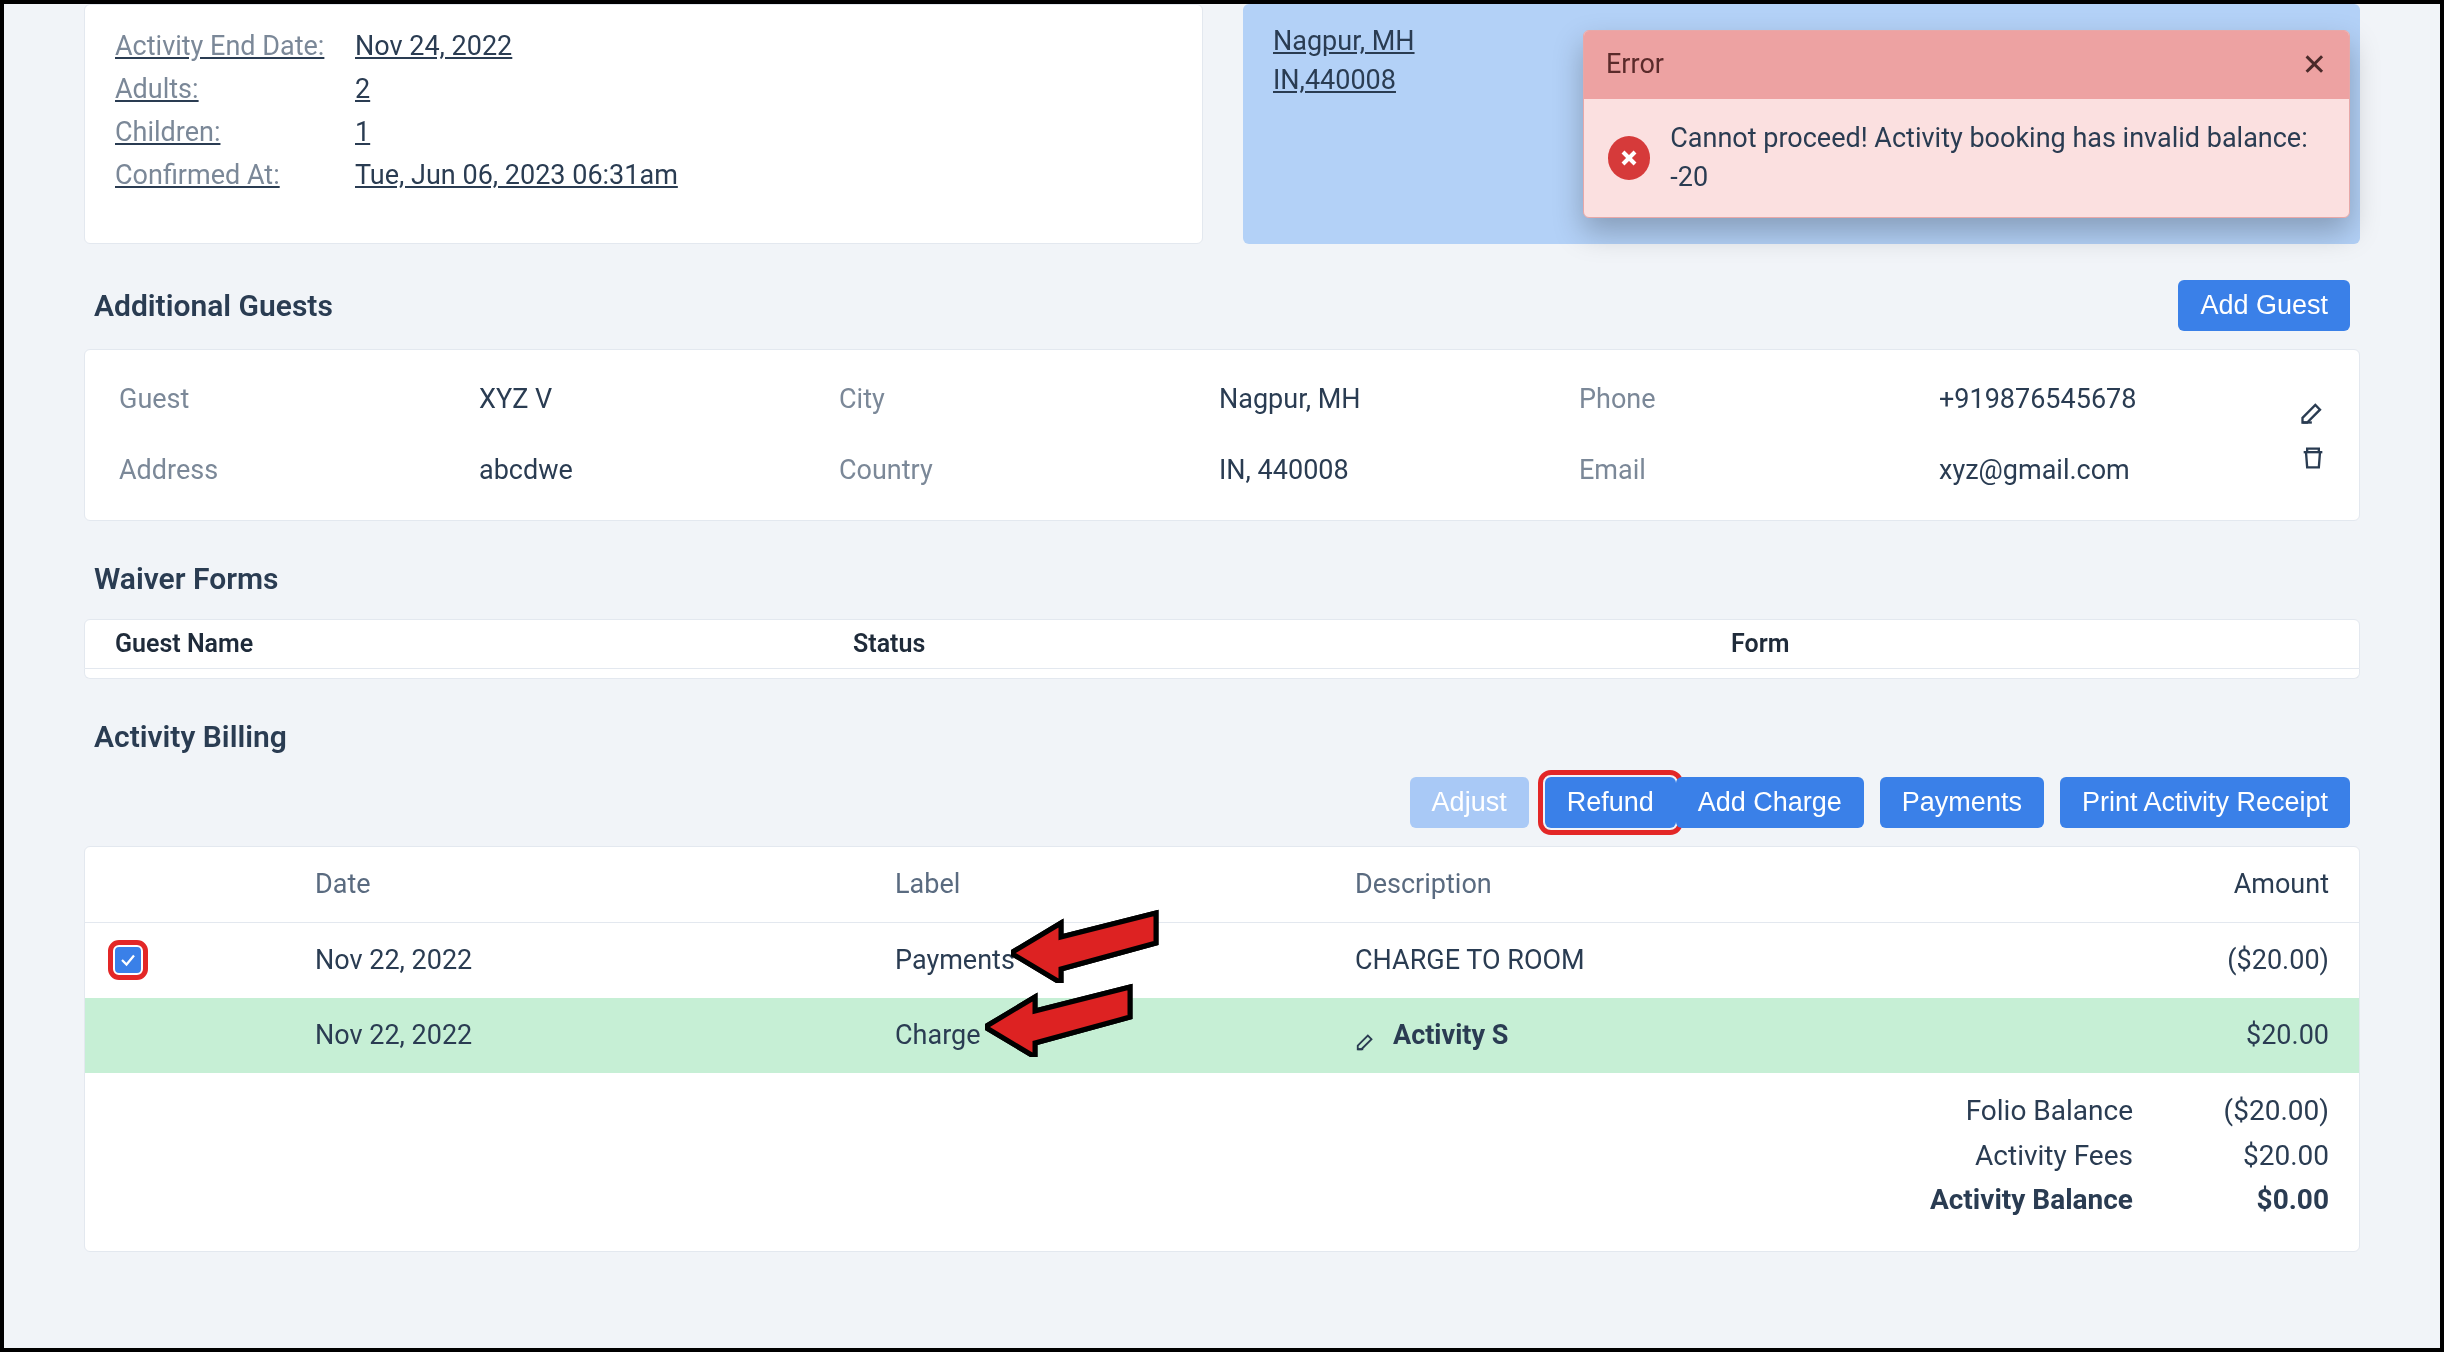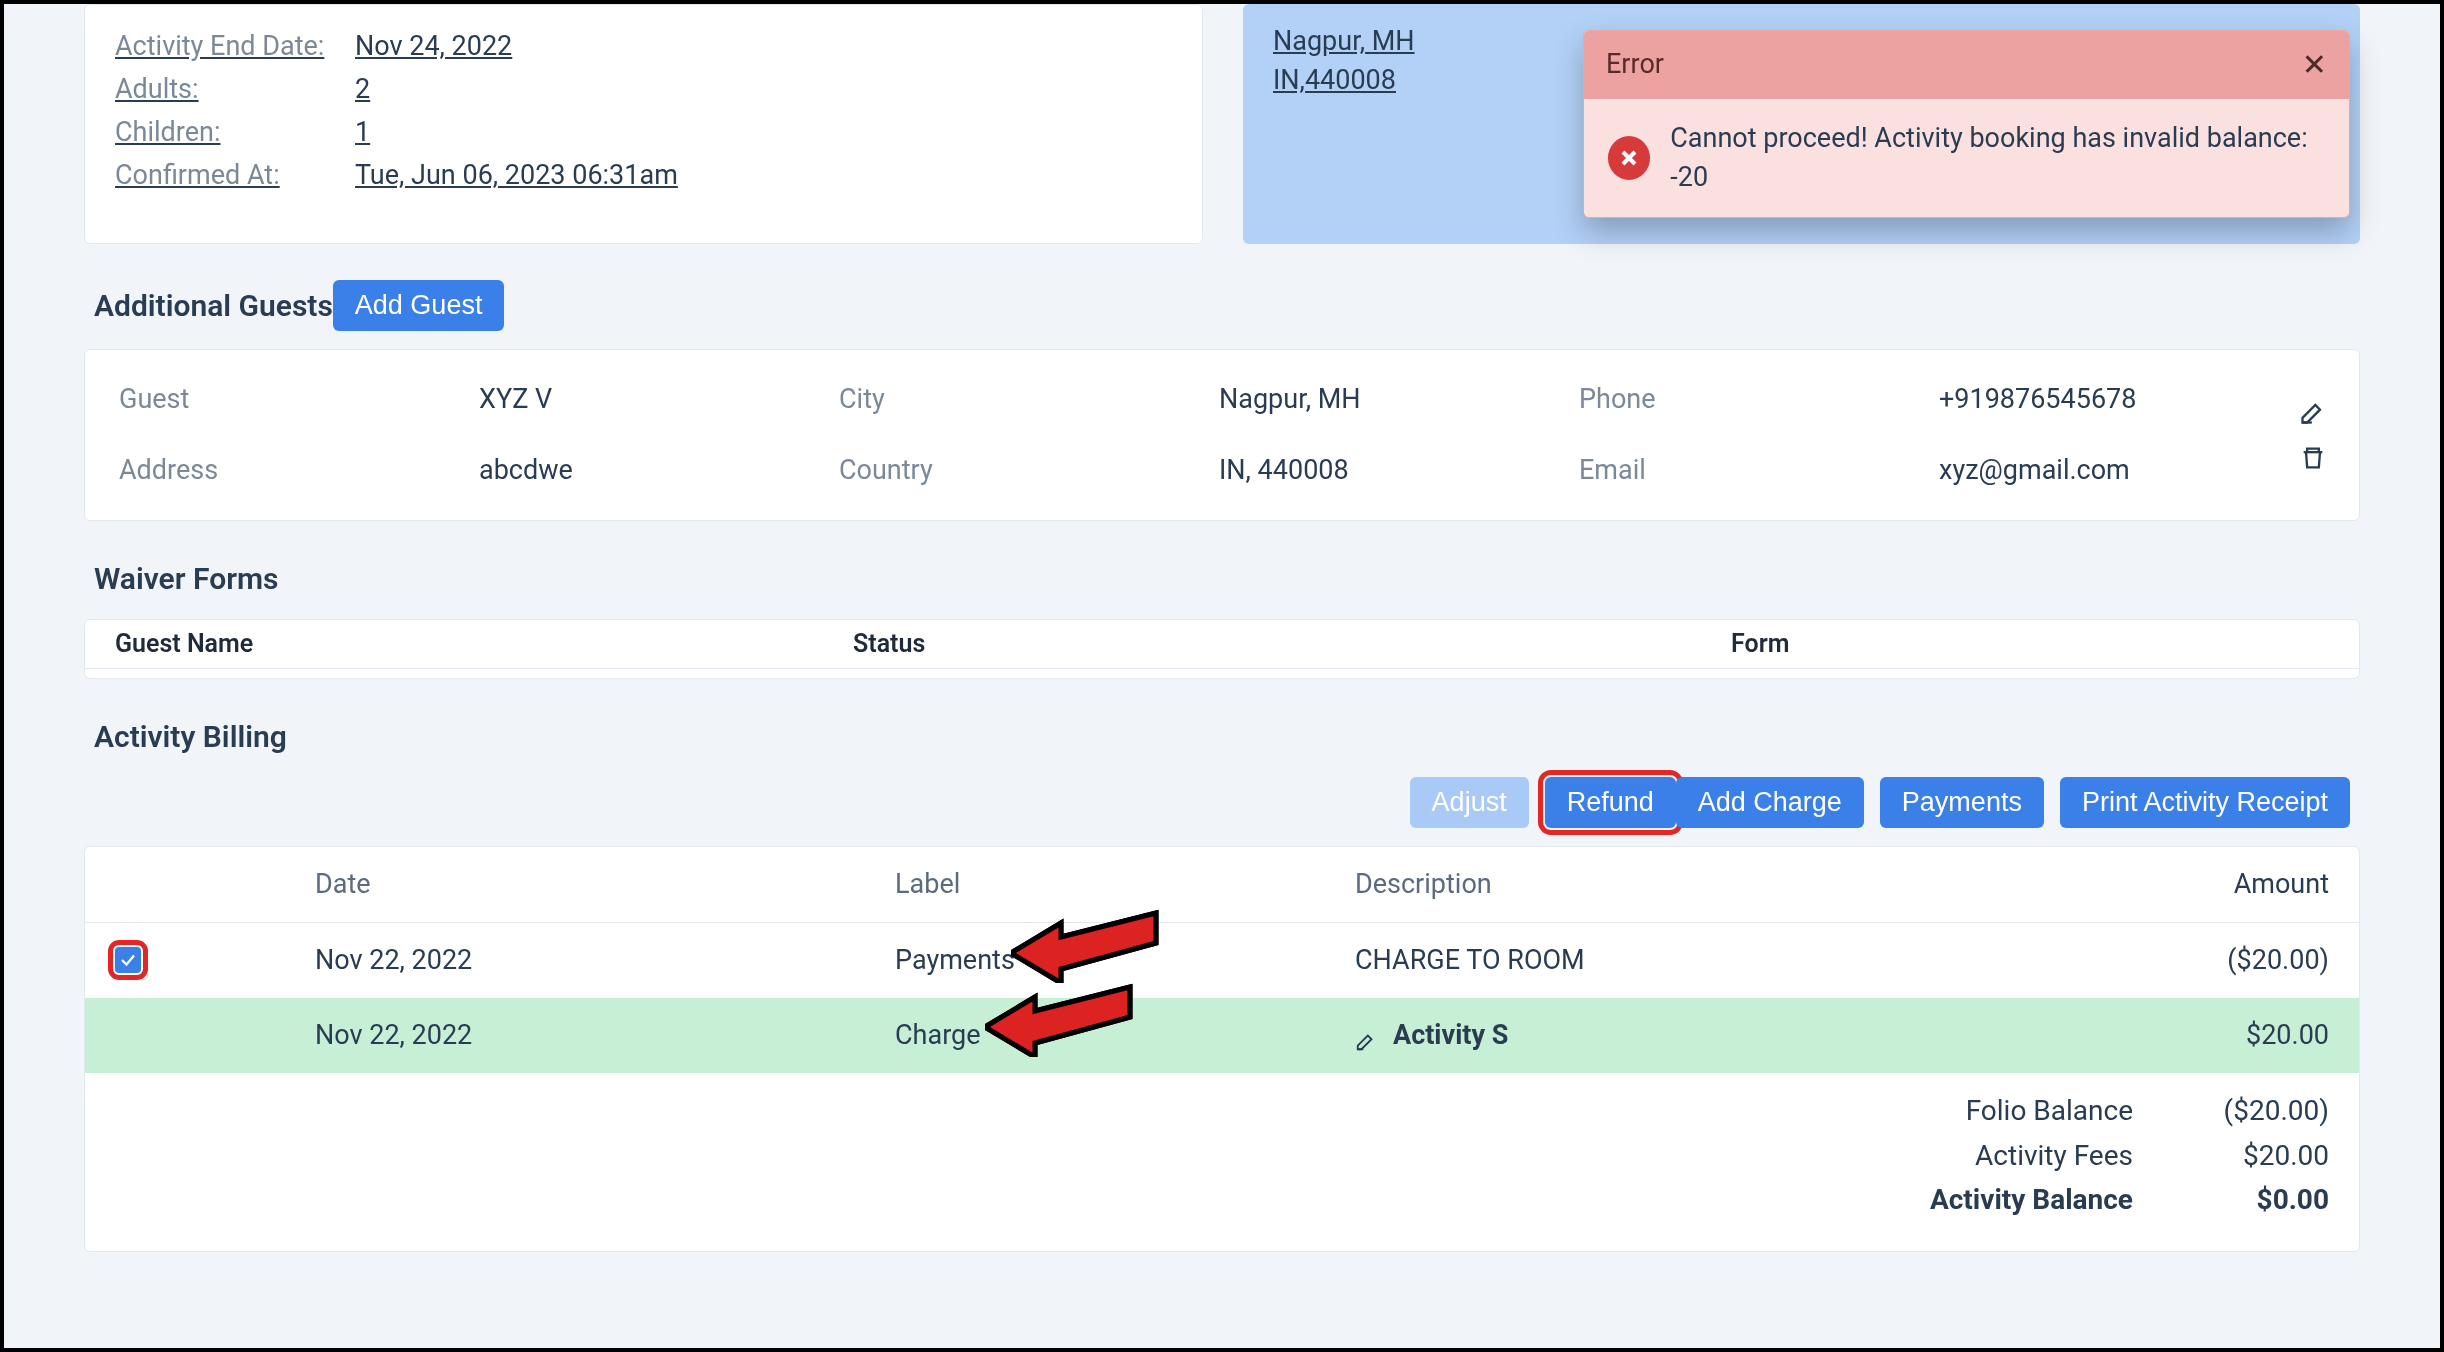--- a/index.html
+++ b/index.html
@@ -42,20 +42,21 @@
     position: relative;
     min-height: 240px;
   }
   .kv-row { display: flex; margin: 4px 0; color:#2a3c52; }
   .kv-label { color:#7b8898; width: 240px; }
   .kv-val { color:#2a3c52; }
 
   
   .section-header {
     display: flex;
+    justify-content: space-between;
     align-items: center;
     margin: 36px 10px 18px 10px;
   }
   .section-title {
     font-size: 30px;
     font-weight: 600;
     color: #2a3c52;
   }
   .btn {
     display: inline-flex;

